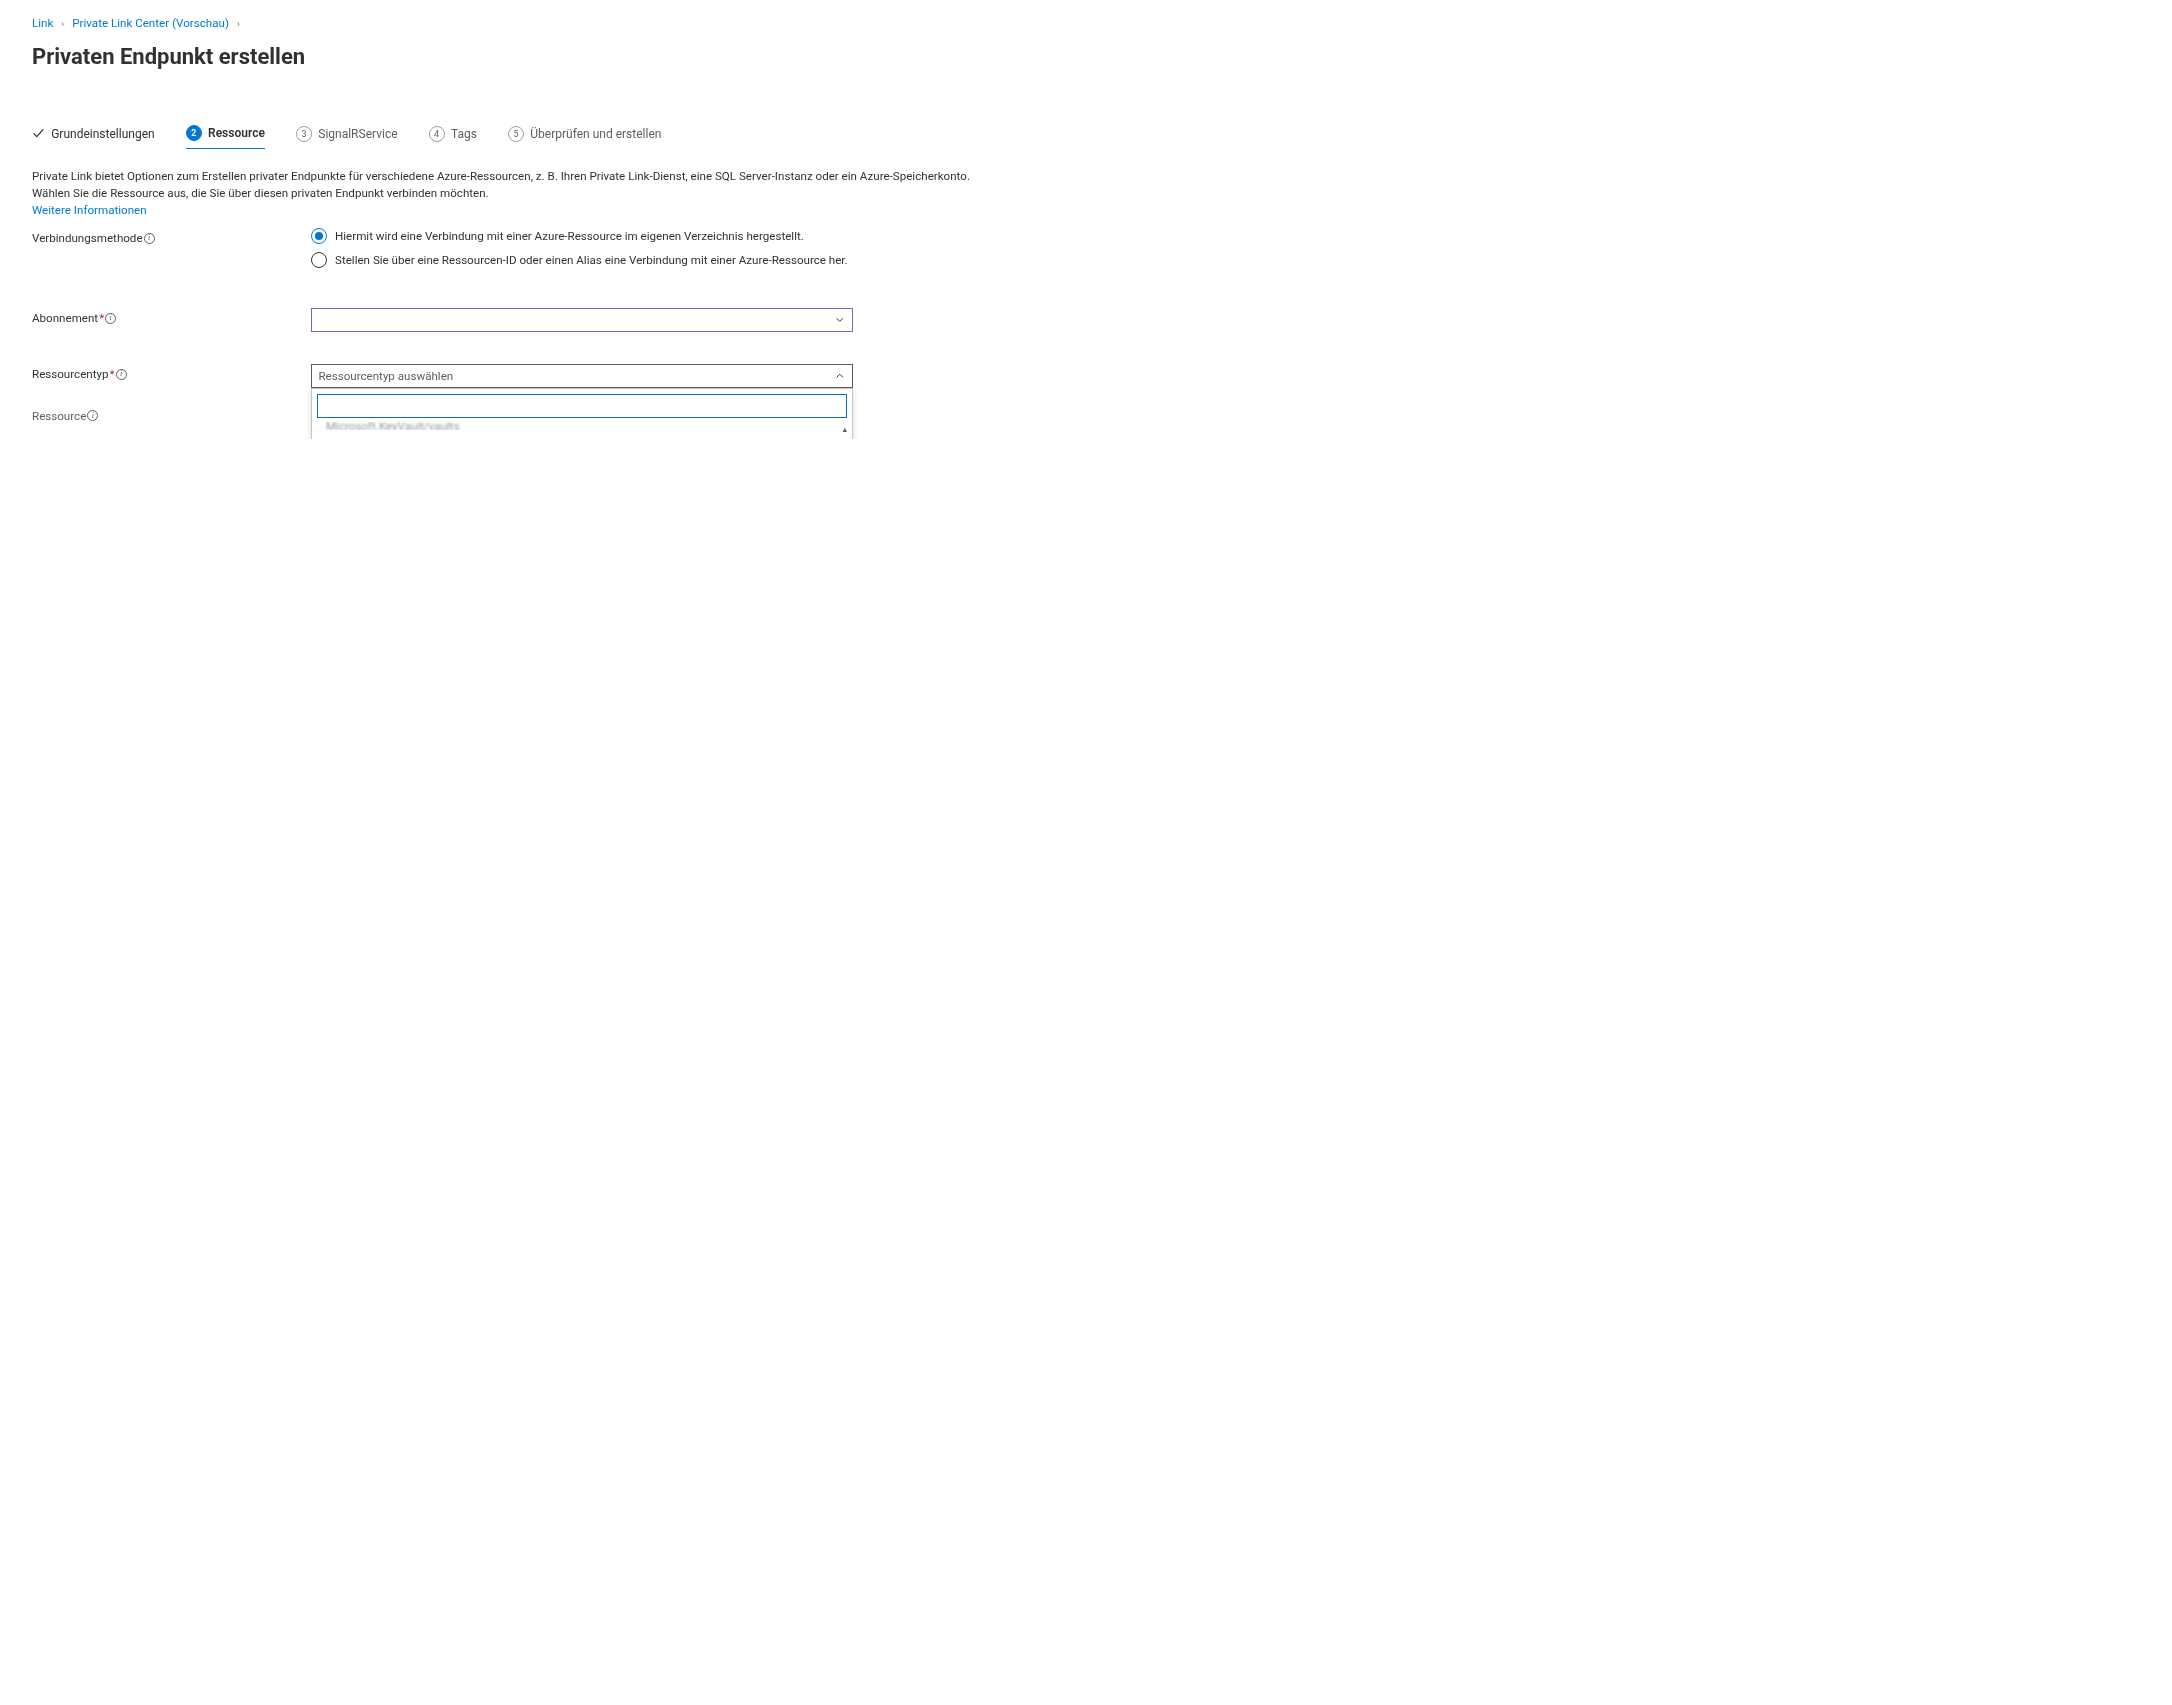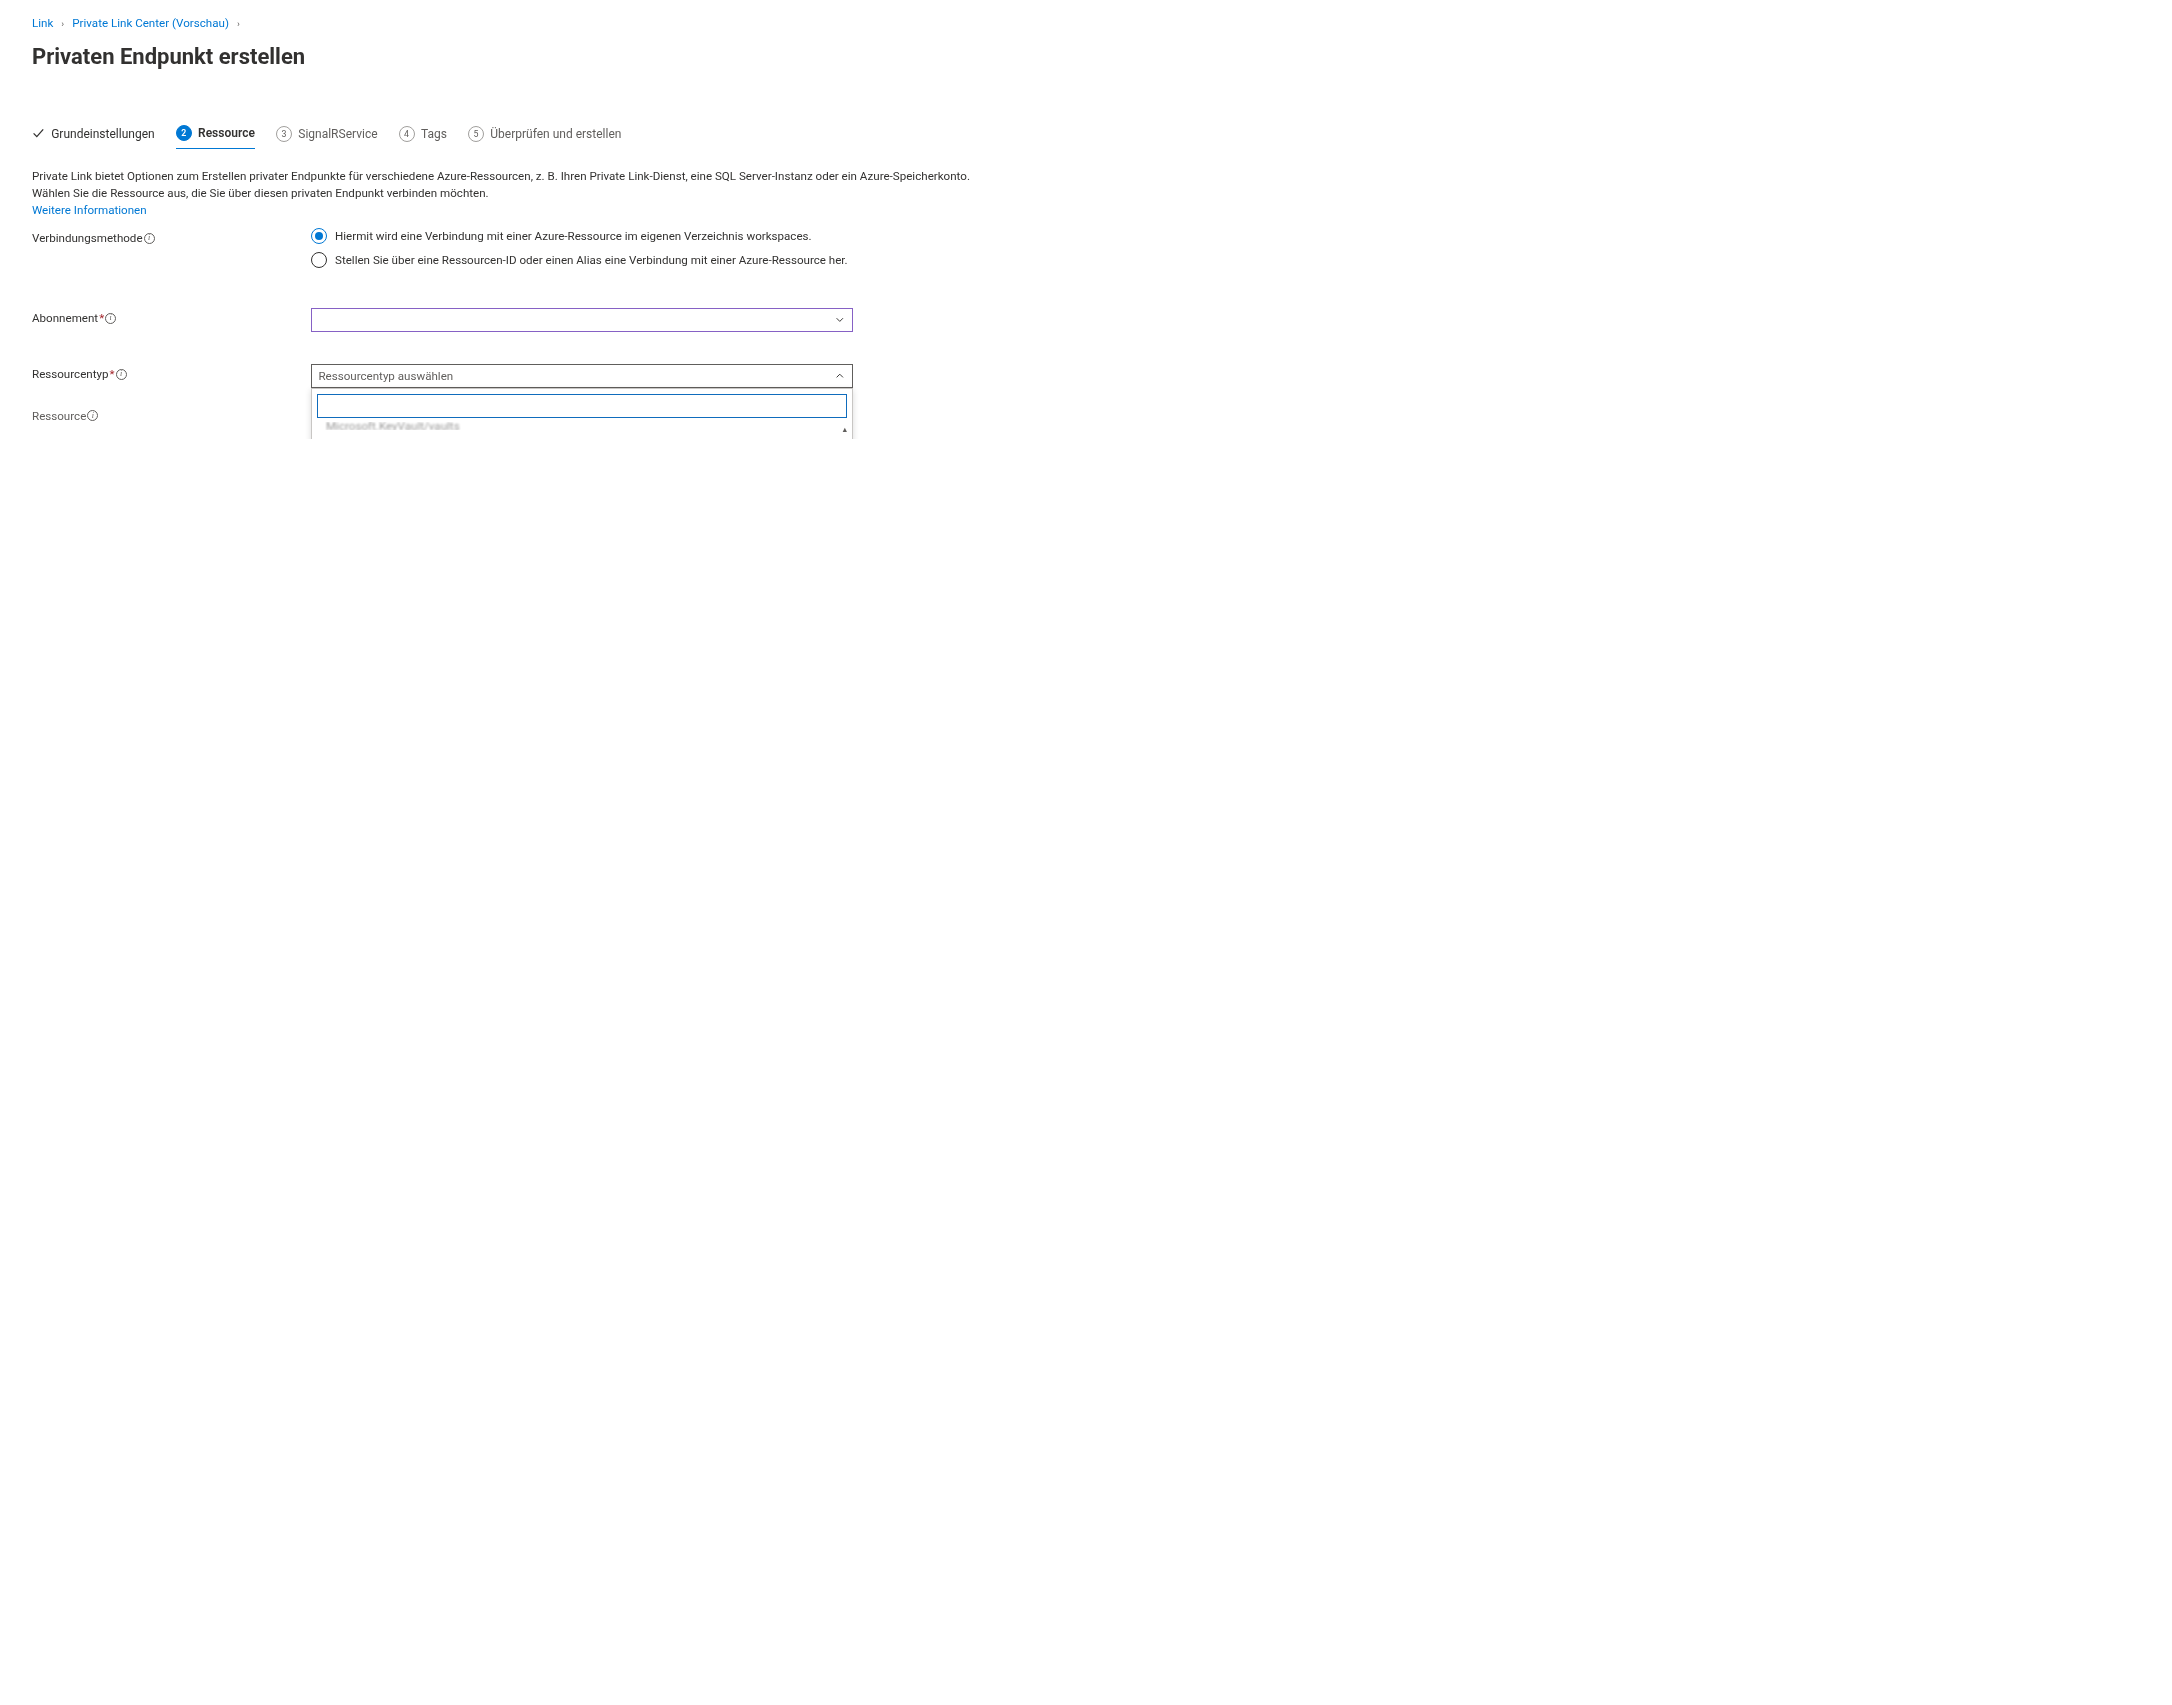--- a/index.html
+++ b/index.html
@@ -21,21 +21,21 @@
   .breadcrumb .sep { color: #605e5c; font-size: 9.6px; }
   h1 {
     font-size: 22px;
     font-weight: 700;
     color: #323130;
     margin-bottom: 56px;
   }
   .wizard-tabs {
     display: flex;
     align-items: center;
-    gap: 21px;
+    gap: 31px;
     margin-bottom: 19px;
     border-bottom: 0;
   }
   .wizard-tab {
     display: flex;
     align-items: center;
     gap: 6.4px;
     padding-bottom: 6.4px;
     cursor: pointer;
     font-size: 12px;
@@ -236,21 +236,21 @@
     <div class="label-col">
       <span>Verbindungsmethode</span>
       <span class="info-icon">i</span>
     </div>
     <div class="control-col">
       <div class="radio-group">
         <label class="radio-item">
           <span class="radio-outer selected">
               <span class="radio-inner"></span>
             </span>
-          <span>Hiermit wird eine Verbindung mit einer Azure-Ressource im eigenen Verzeichnis workspaces.</span>
+          <span>Hiermit wird eine Verbindung mit einer Azure-Ressource im eigenen Verzeichnis hergestellt.</span>
         </label>
         <label class="radio-item">
           <span class="radio-outer"></span>
           <span>Stellen Sie über eine Ressourcen-ID oder einen Alias eine Verbindung mit einer Azure-Ressource her.</span>
         </label>
       </div>
     </div>
   </div>
 
   <div class="form-row" style="margin-top:40px">

